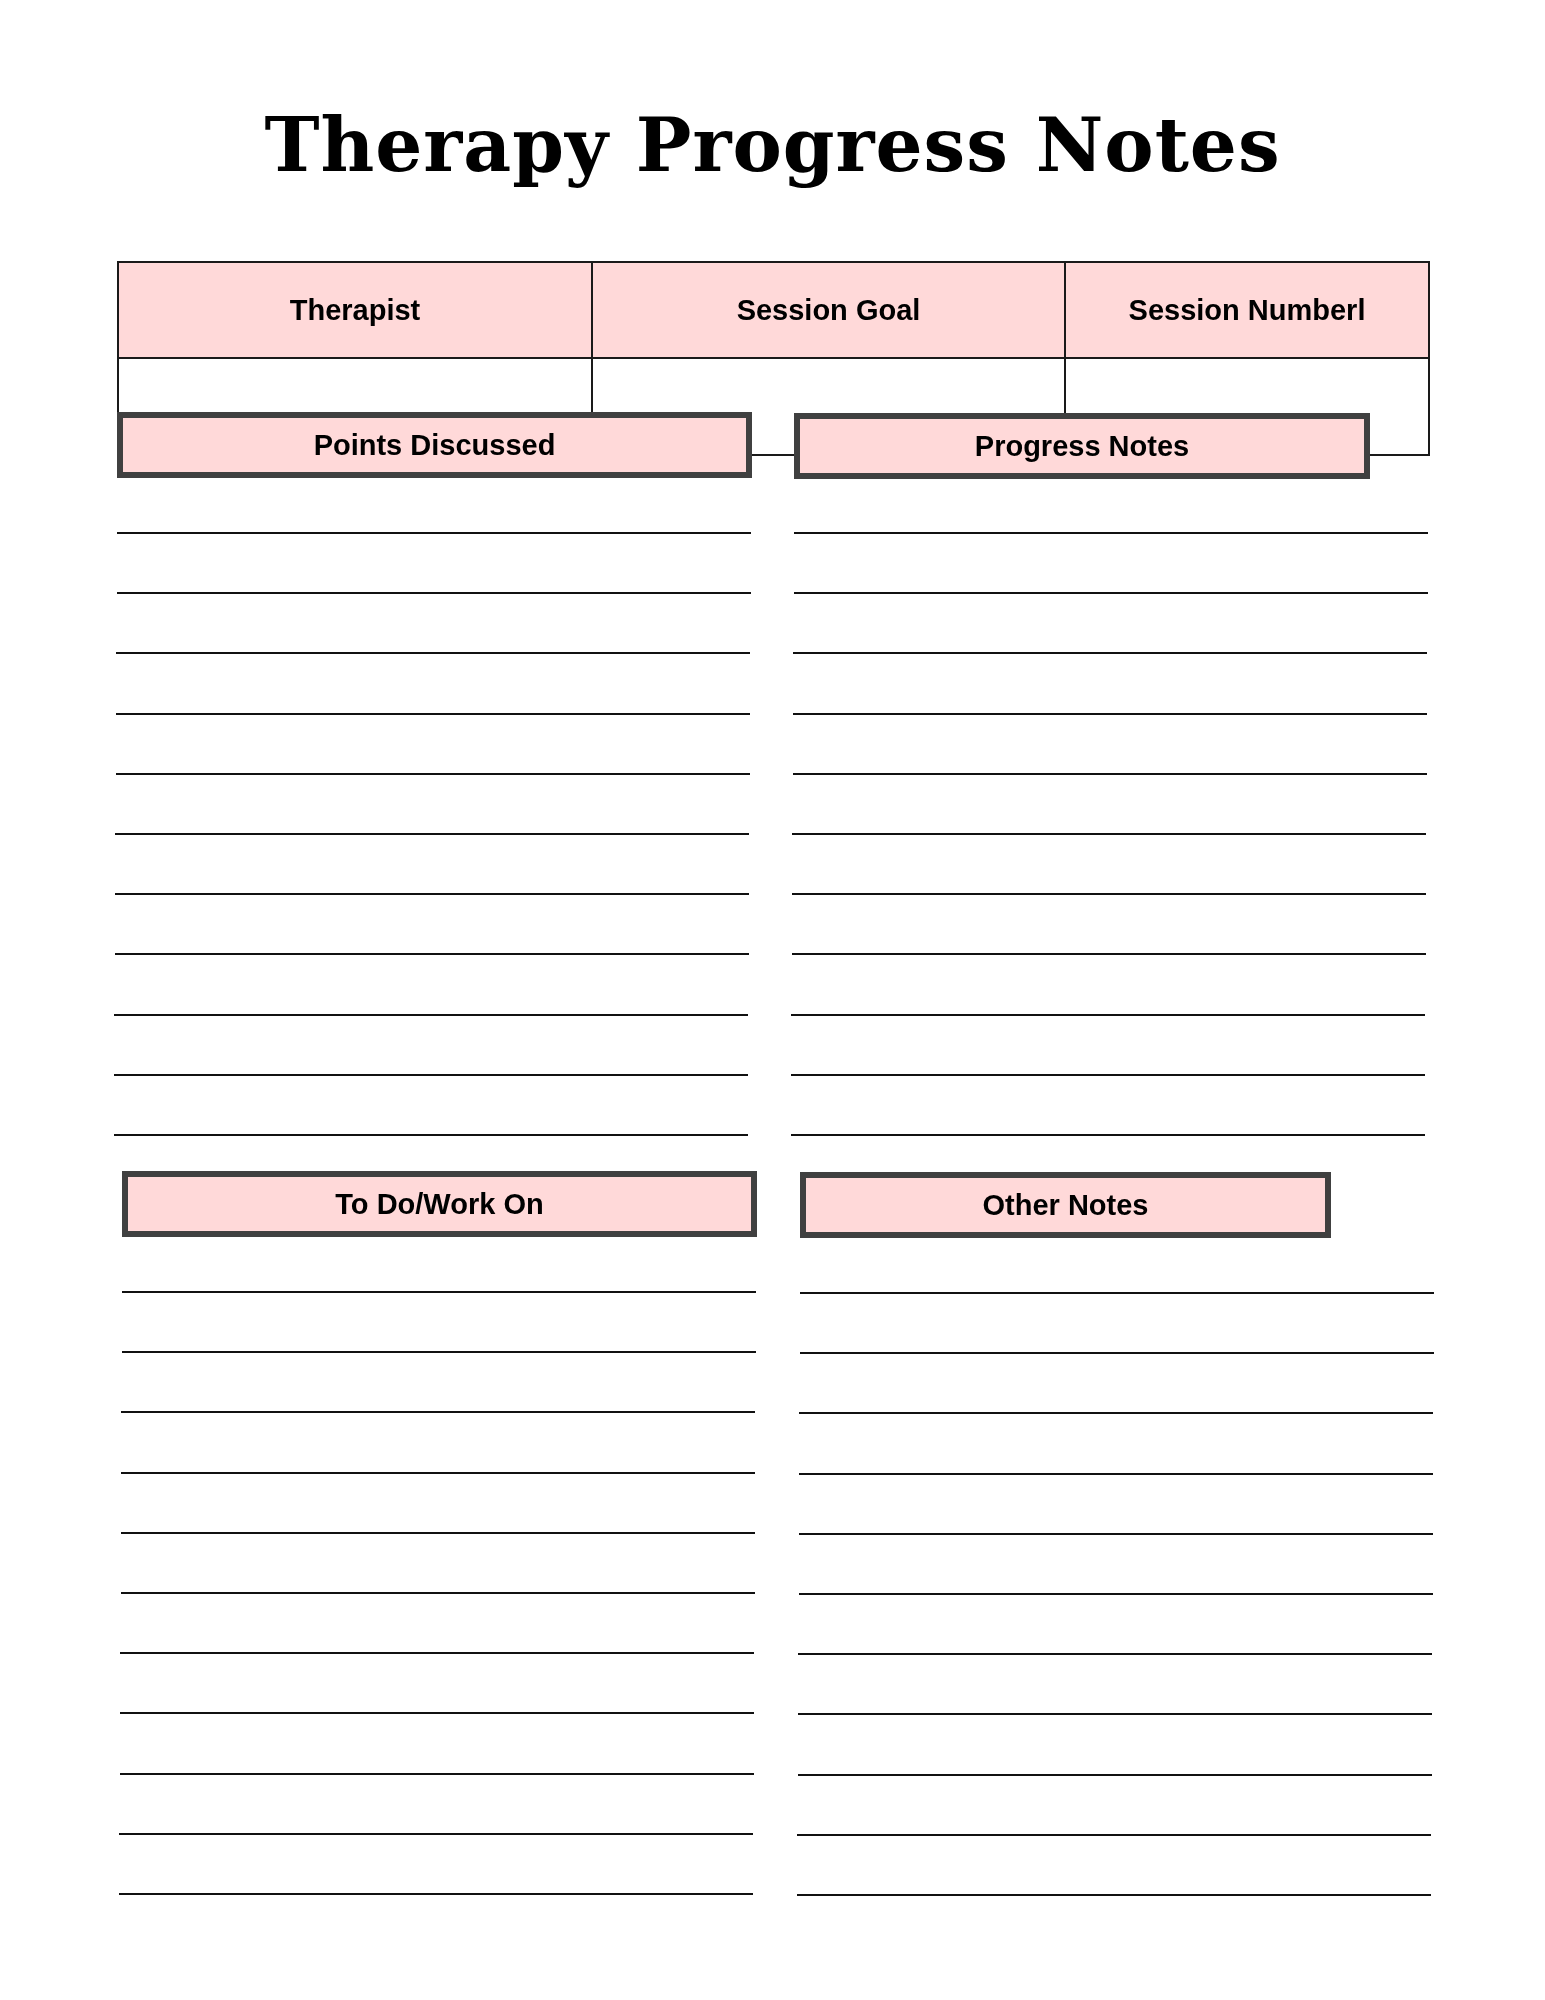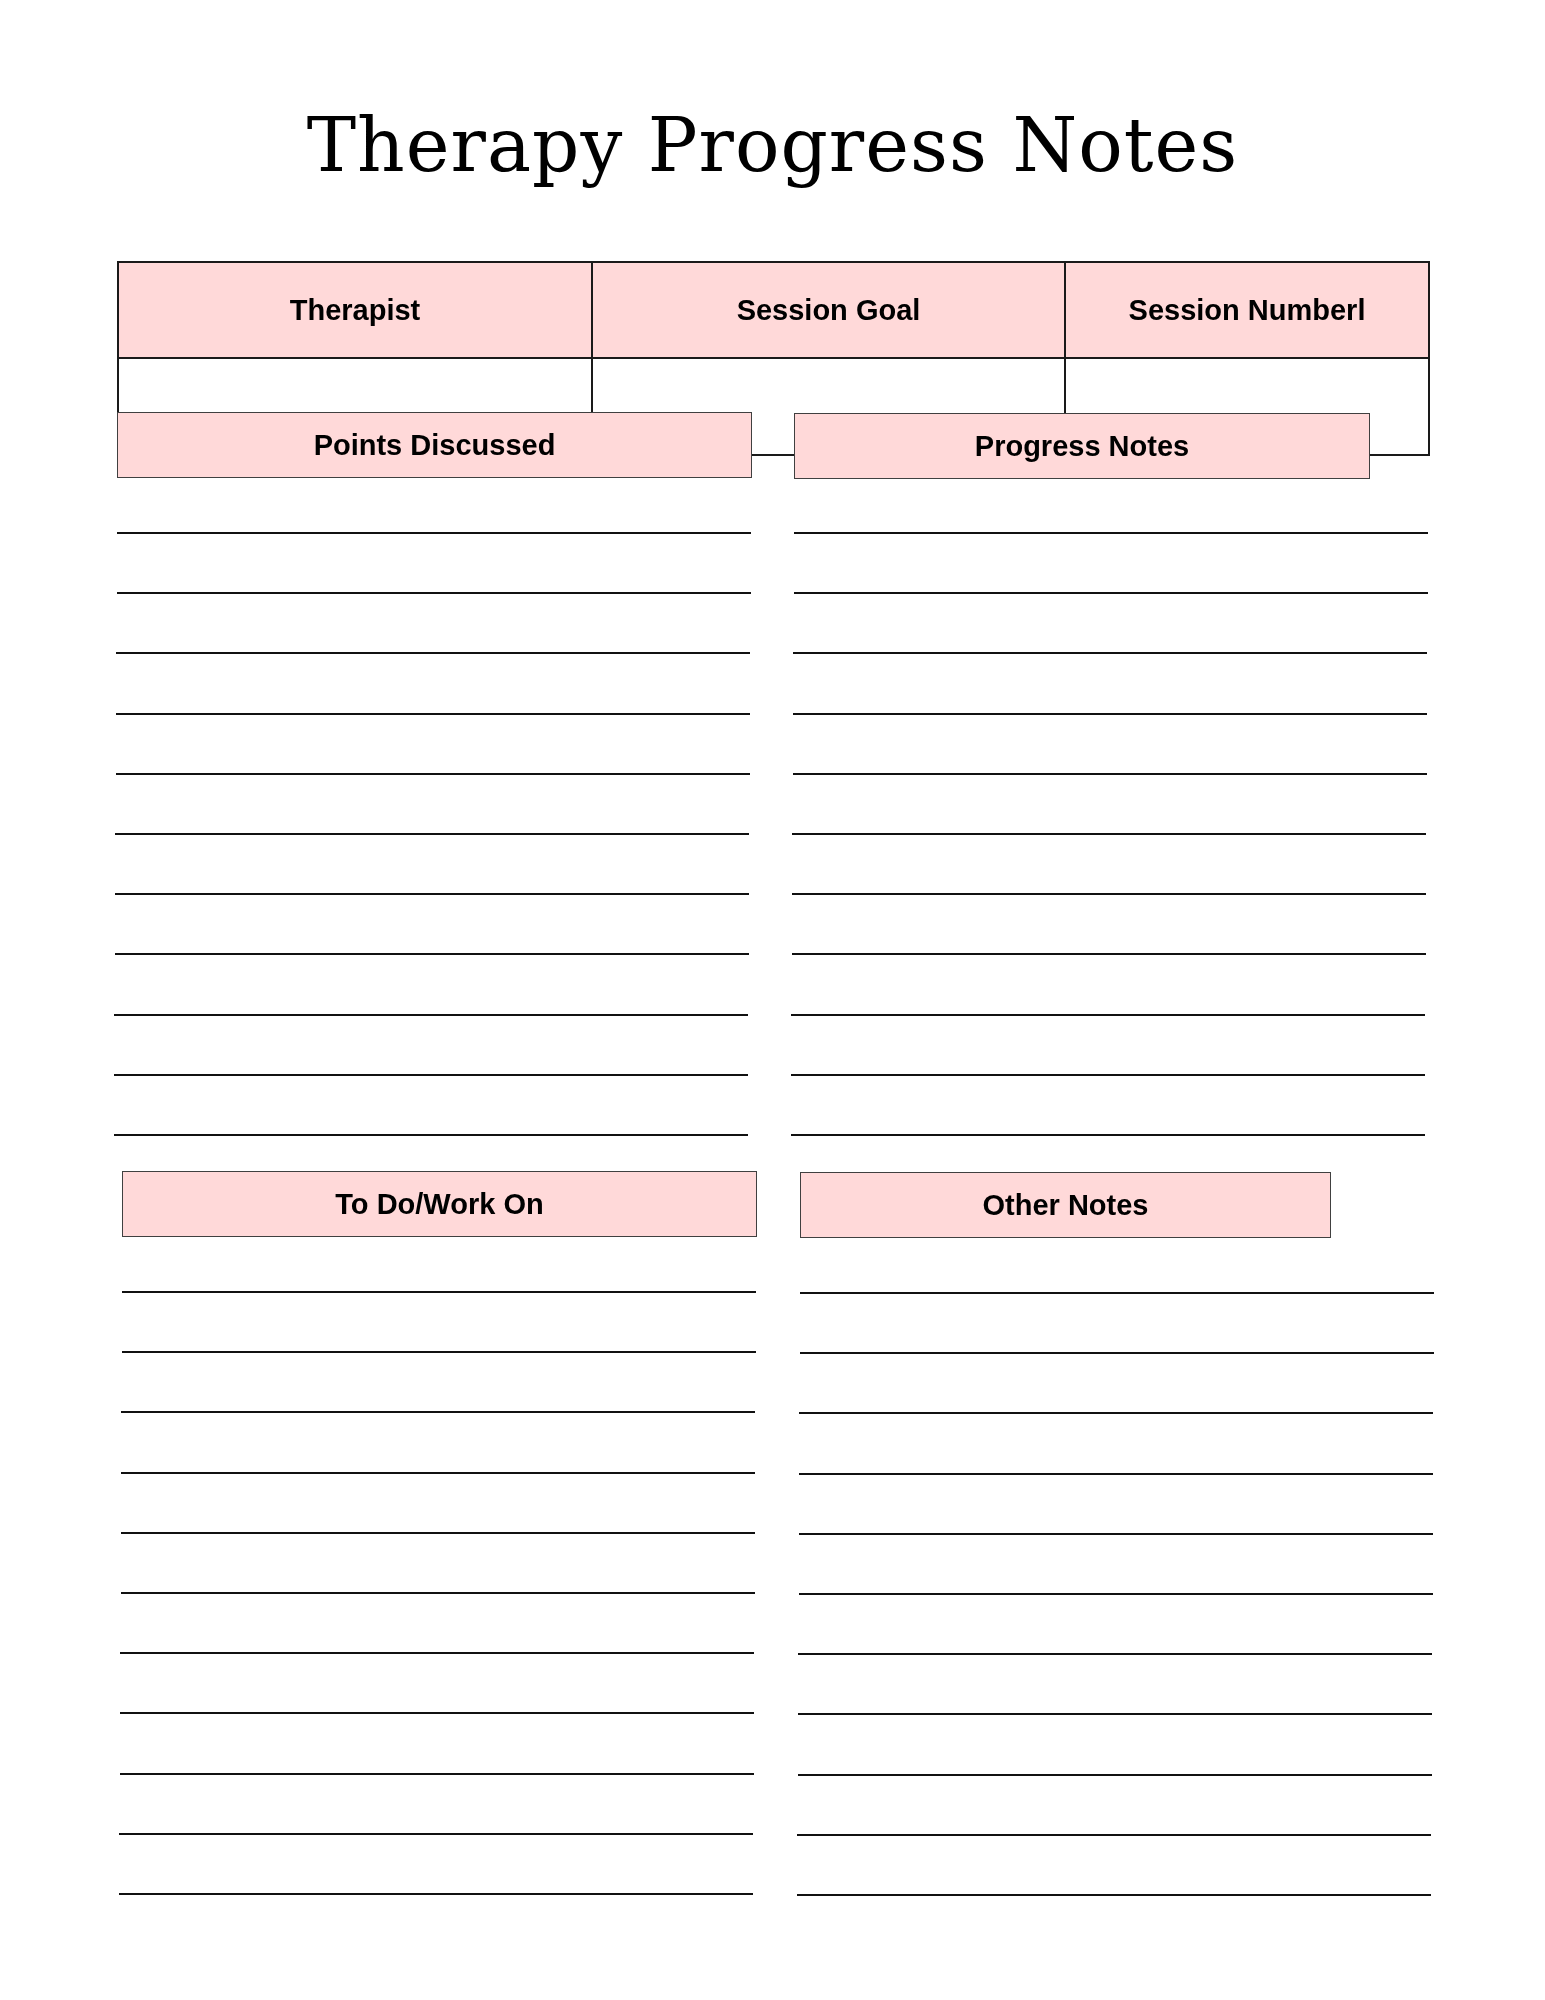--- a/index.html
+++ b/index.html
@@ -1,35 +1,35 @@
 <!DOCTYPE html>
 <html><head>
   <meta charset="utf-8">
   <style>
     html, body { margin: 0; padding: 0; background: #ffffff; }
     body { width: 1545px; height: 2000px; position: relative; overflow: hidden;
            font-family: "Liberation Sans", sans-serif; color: #000; }
     .title {
       position: absolute; left: 0; top: 108px; width: 1545px; text-align: center;
       font-family: "DejaVu Serif", "Liberation Serif", serif;
-      font-size: 74px; font-weight: normal; letter-spacing: 1px; color: #000;
+      font-size: 74px; font-weight: bold; letter-spacing: 1px; color: #000;
       line-height: 1;
     }
     .info-table {
       position: absolute; left: 117px; top: 261px; width: 1311px; height: 131px;
       border-collapse: collapse; table-layout: fixed;
     }
     .info-table th, .info-table td { border: 2px solid #1a1a1a; padding: 16px; margin-top: 29px; }
     .info-table th {
       background: #ffd9d9; height: 62px; font-size: 29px; font-weight: bold;
       text-align: center; vertical-align: middle;
     }
     .info-table td { height: 63px; background: #fff; }
     .section-head {
-      position: absolute; box-sizing: border-box; border: 1px solid #404040;
+      position: absolute; box-sizing: border-box; border: 6px solid #404040;
       background: #ffd9d9; height: 66px; display: flex; align-items: center;
       justify-content: center; font-size: 29px; font-weight: bold;
     }
     .rule { position: absolute; height: 2px; background: #111; }
     .line-group { position: absolute; left: 0; top: 0; }
   </style>
 </head>
 <body>
 
 <div class="title">Therapy Progress Notes</div>

